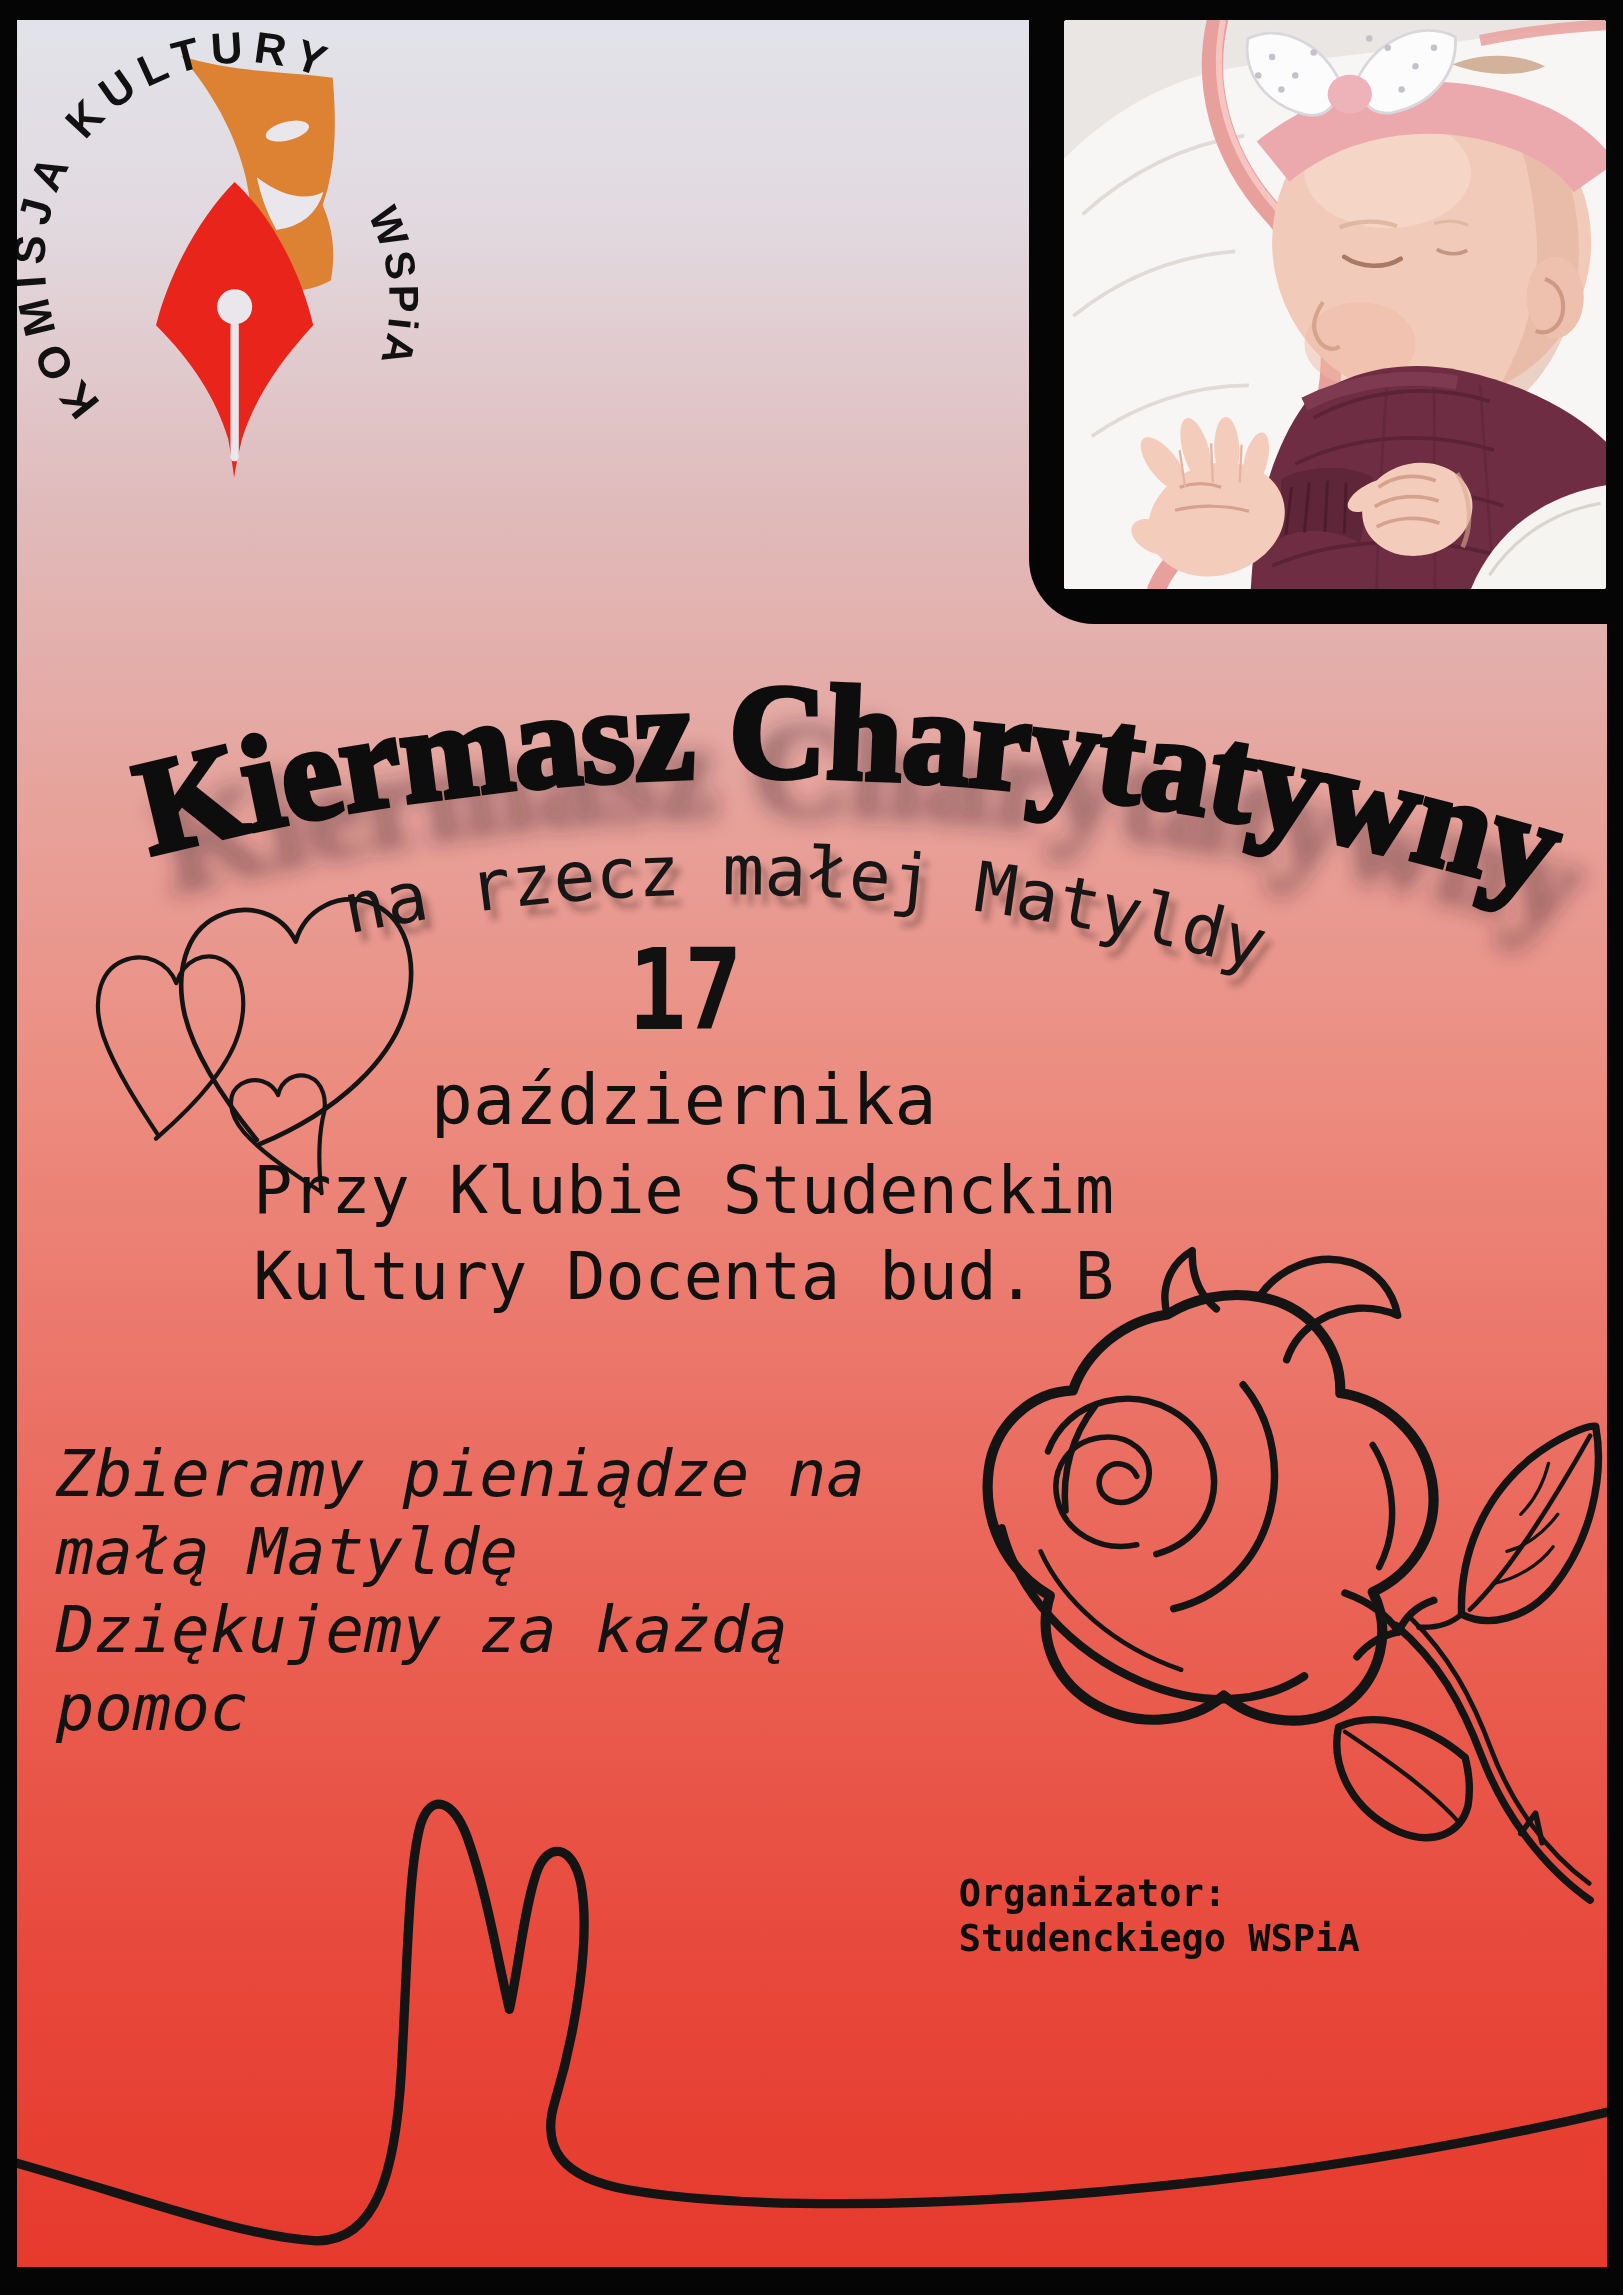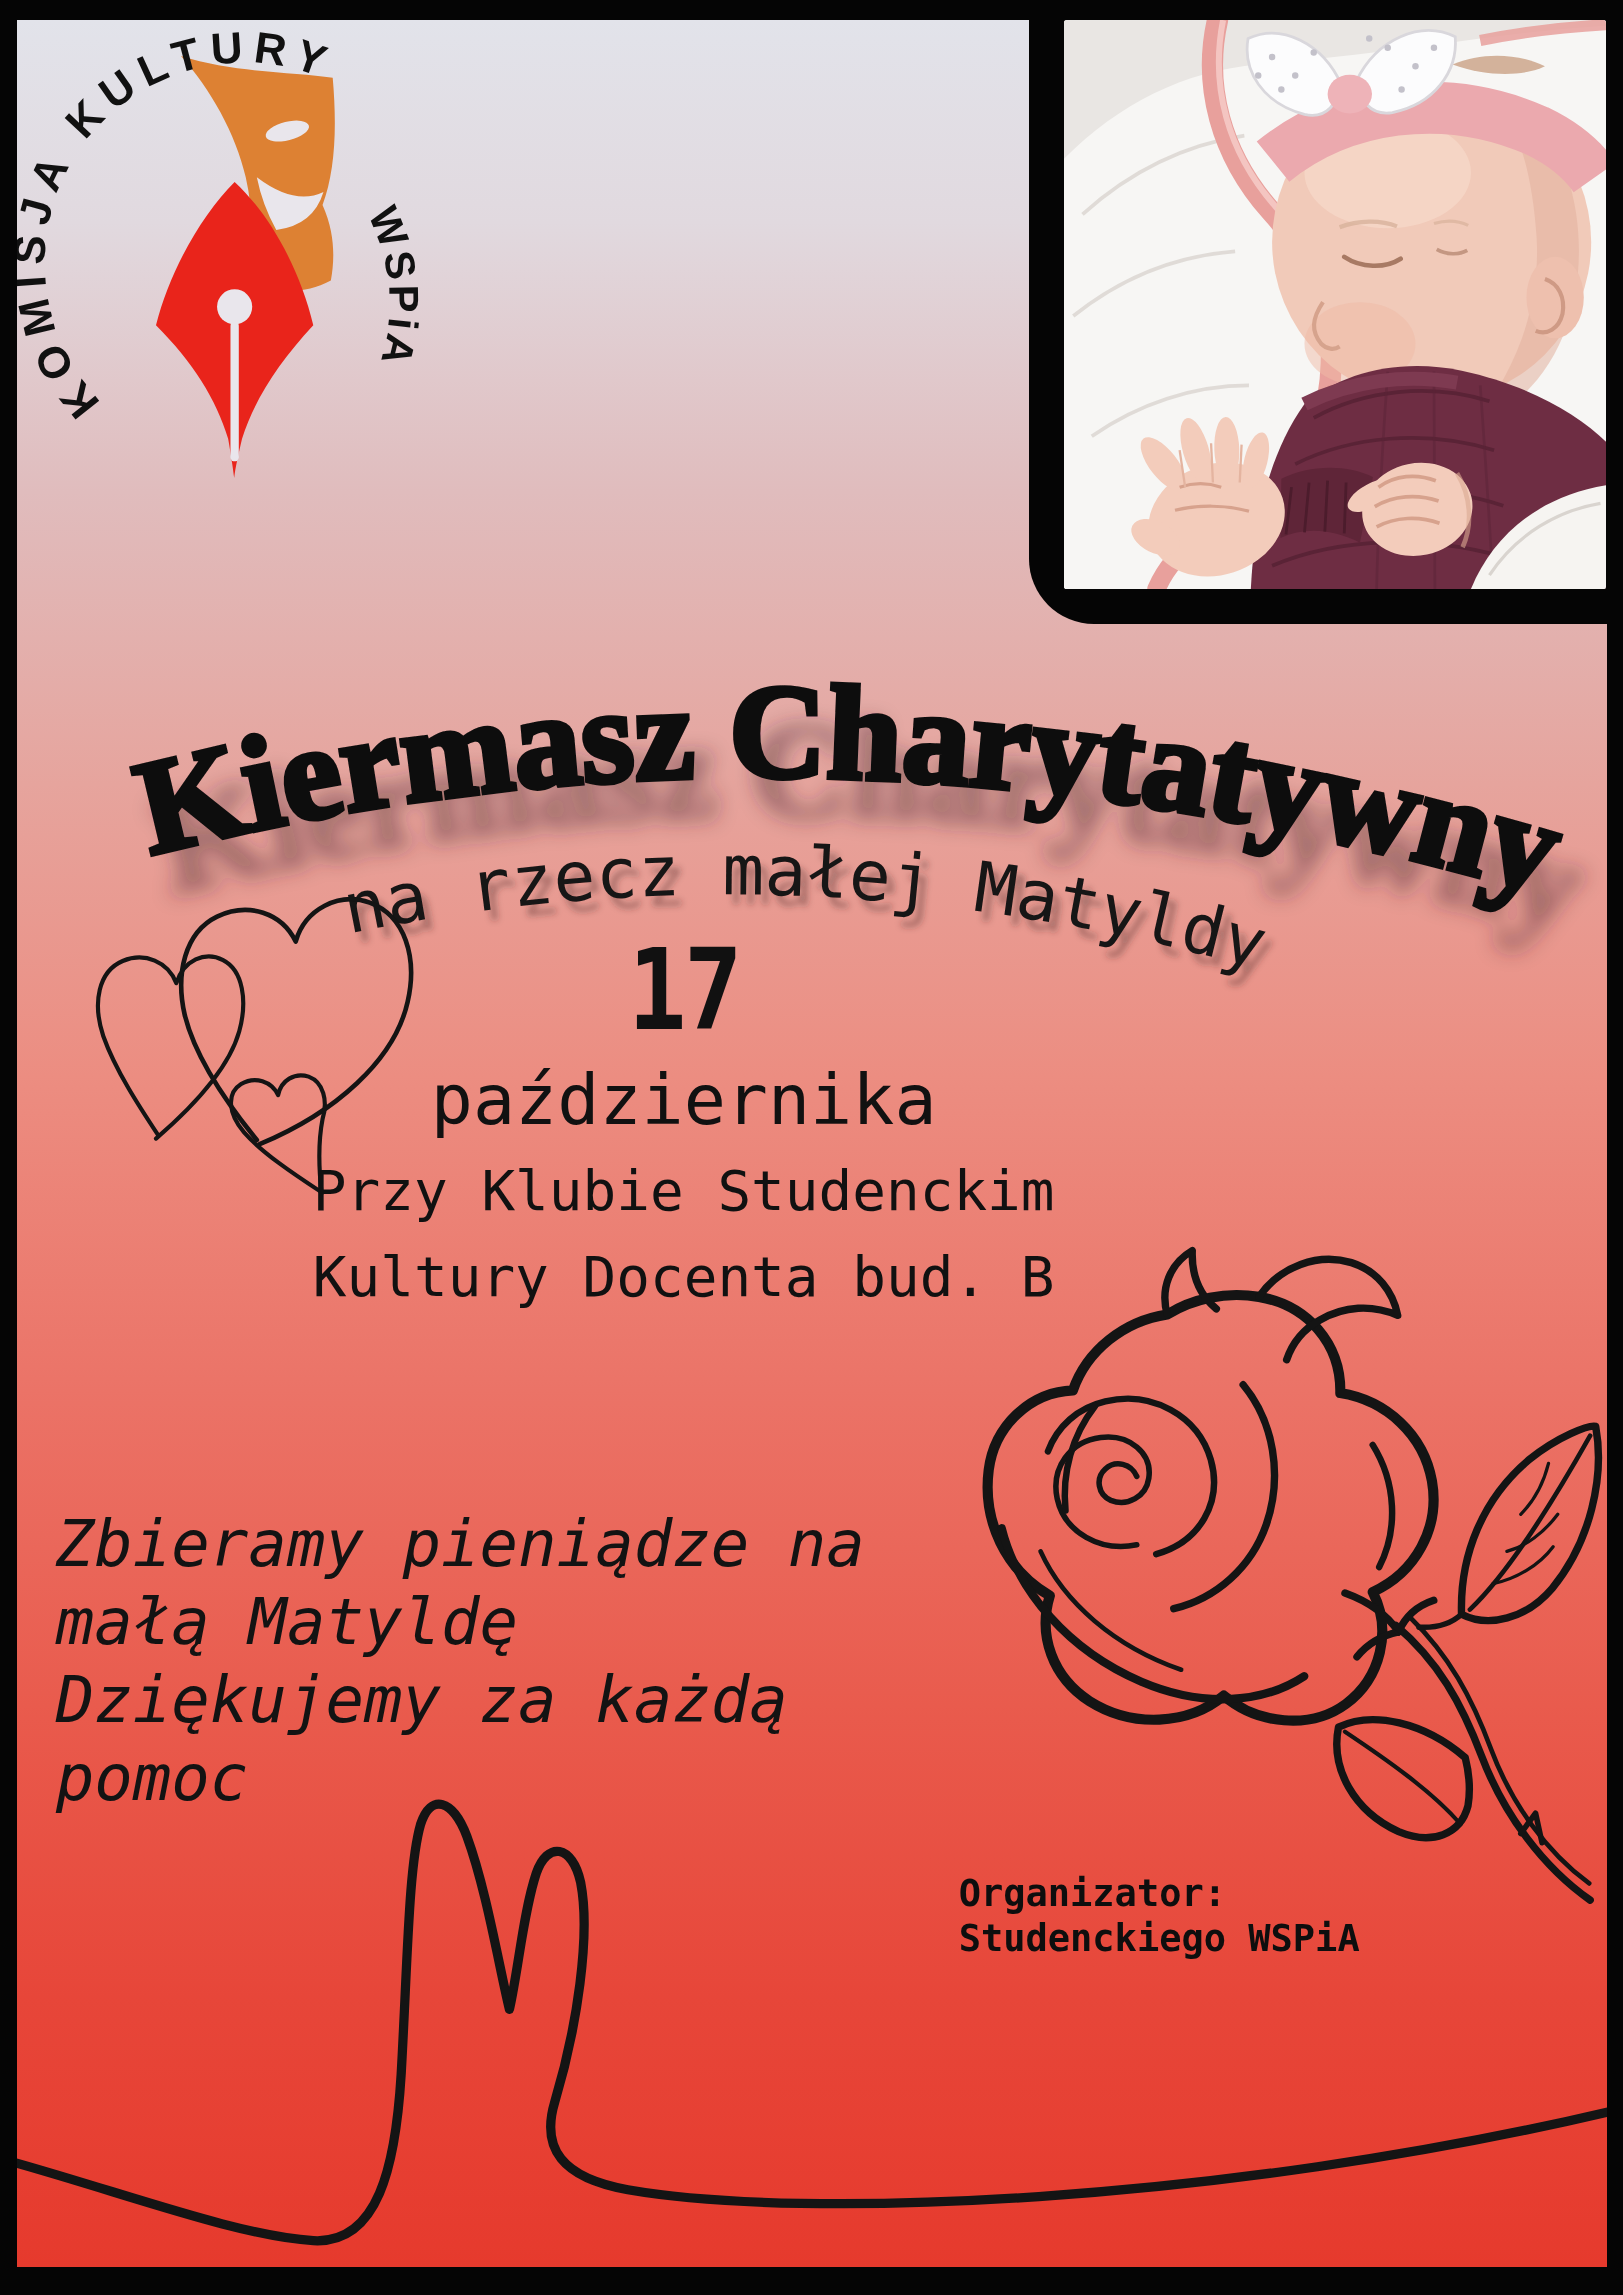--- a/index.html
+++ b/index.html
@@ -18,23 +18,23 @@
   .t-sub{font-family:"DejaVu Sans Mono","Liberation Mono",monospace;font-weight:400;font-size:150px;fill:#181414;}
   .t-logo{font-family:"Liberation Sans","DejaVu Sans",sans-serif;font-weight:700;font-size:95px;
           letter-spacing:20px;fill:#111;}
   .t-logo2{font-family:"Liberation Sans","DejaVu Sans",sans-serif;font-weight:700;font-size:90px;
           letter-spacing:8px;fill:#111;}
 
   .event-block{position:absolute;left:0;top:914px;width:1334px;text-align:center;color:#111;}
   .event-day{font-size:113px;line-height:113px;font-weight:700;letter-spacing:-2.8px;
              transform:scaleX(.86);transform-origin:center;margin-bottom:4.6px;}
   .event-month{font-size:70px;line-height:96px;font-weight:400;}
-  .event-loc{font-size:56px;line-height:86px;font-weight:400;}
-
-  .message-block{position:absolute;left:39px;top:1485px;color:#131313;
+  .event-loc{font-size:65px;line-height:86px;font-weight:400;}
+
+  .message-block{position:absolute;left:39px;top:1415px;color:#131313;
                  font-style:italic;font-size:64px;line-height:78px;}
 
   .organizer-block{position:absolute;left:942px;top:1851px;color:#0e0e0e;
                    font-weight:700;font-size:37px;line-height:45px;}
 
   
   .photo-frame{position:absolute;top:0;right:0;width:594px;height:624px;
                background:#050505;border-bottom-left-radius:65px;}
   .photo{position:absolute;left:35px;top:20.4px;width:542px;height:569px;overflow:hidden;
          border-radius:2.8px;background:#efecea;}

